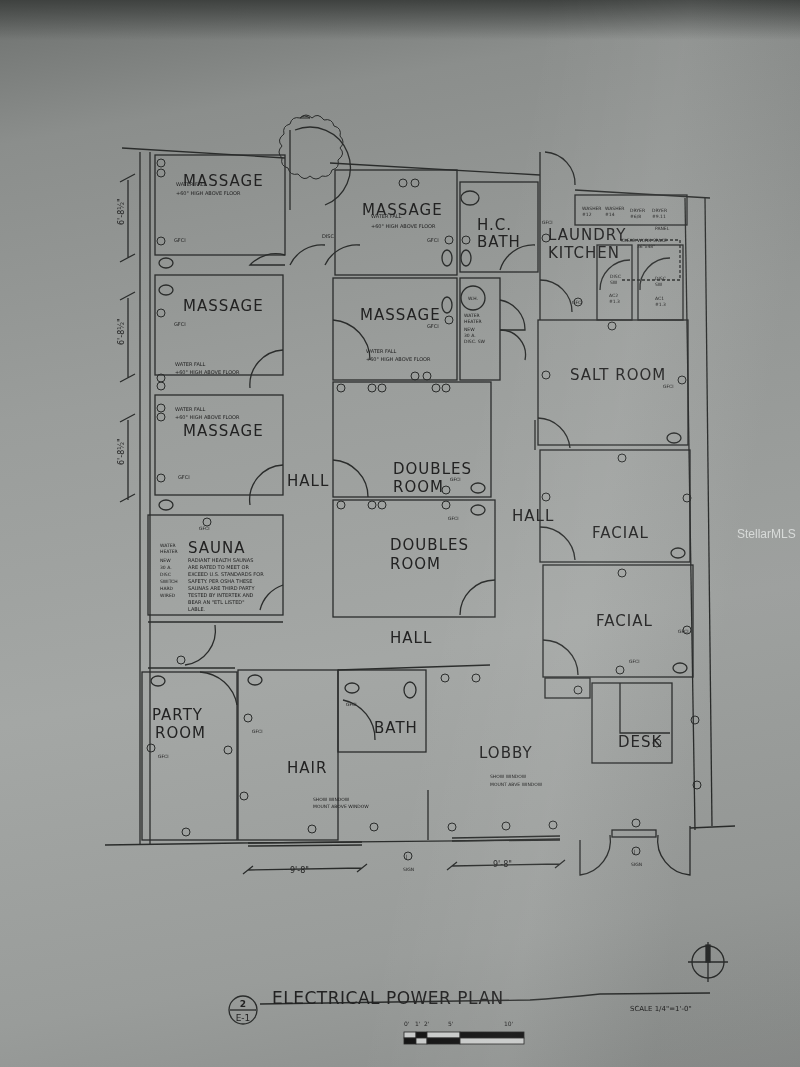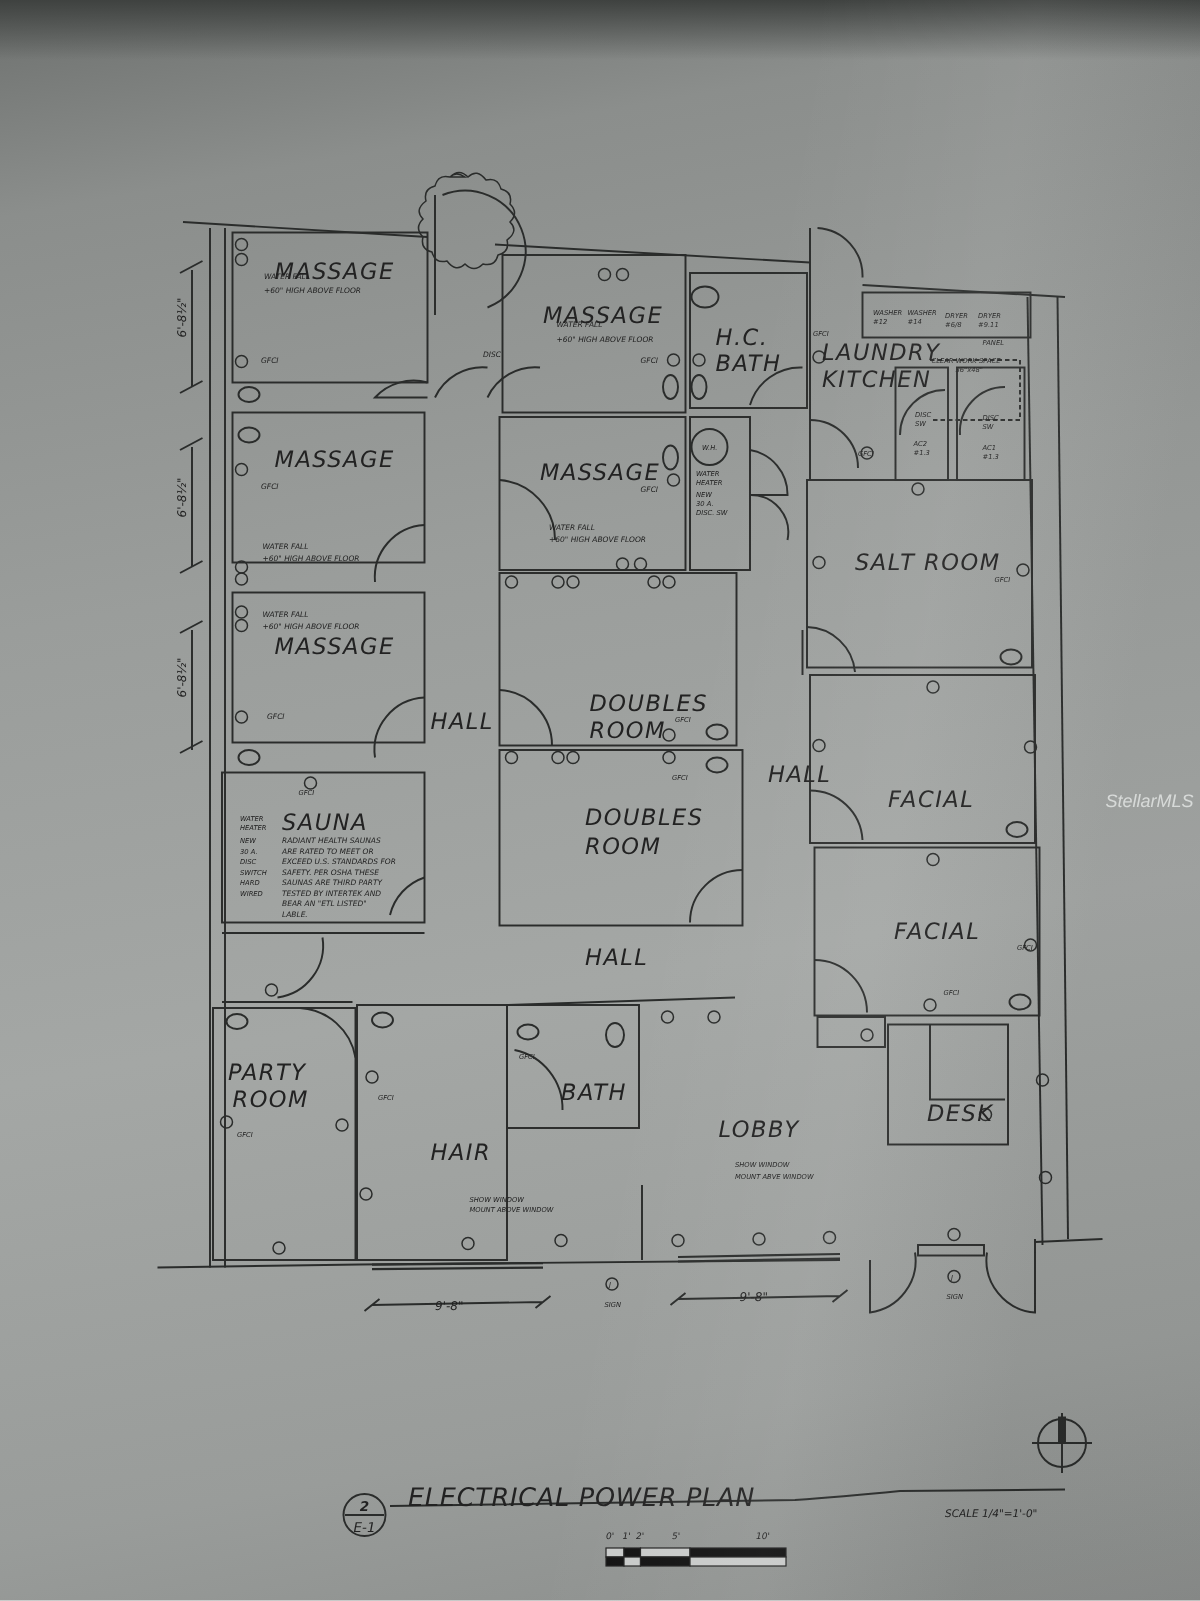--- a/index.html
+++ b/index.html
@@ -1,19 +1,19 @@
 <!DOCTYPE html>
 <html><head>
 <meta charset="utf-8">
 <style>
   html,body{margin:0;padding:0;}
   body{width:800px;height:1067px;overflow:hidden;position:relative;
     background:linear-gradient(170deg,#6d706e 0%,#8b8e8c 12%,#9a9d9b 35%,#a4a7a5 60%,#999c9a 85%,#8a8d8b 100%);
     font-family:"Liberation Sans",sans-serif;}
-  #sheet{position:absolute;left:0;top:0;width:800px;height:1067px;font-style:italic;}
+  #sheet{position:absolute;left:0;top:0;width:800px;height:1067px;}
   .shadow-top{position:absolute;left:0;top:0;width:800px;height:40px;background:linear-gradient(180deg,#3f4240,rgba(80,84,82,0));}
   .fold{position:absolute;left:0;top:0;width:800px;height:1067px;background:linear-gradient(100deg,rgba(255,255,255,0) 55%,rgba(255,255,255,0.06) 70%,rgba(0,0,0,0.04) 85%);}
   svg text{font-family:"DejaVu Sans",sans-serif;fill:#222;}
   .lbl{font-size:15px;letter-spacing:1px;}
   .sm{font-size:5px;}
   .xs{font-size:4.5px;}
   .wm{position:absolute;left:737px;top:527px;font-size:12px;color:rgba(235,238,236,0.75);font-family:"Liberation Sans",sans-serif;}
 </style>
 </head>
 <body>

